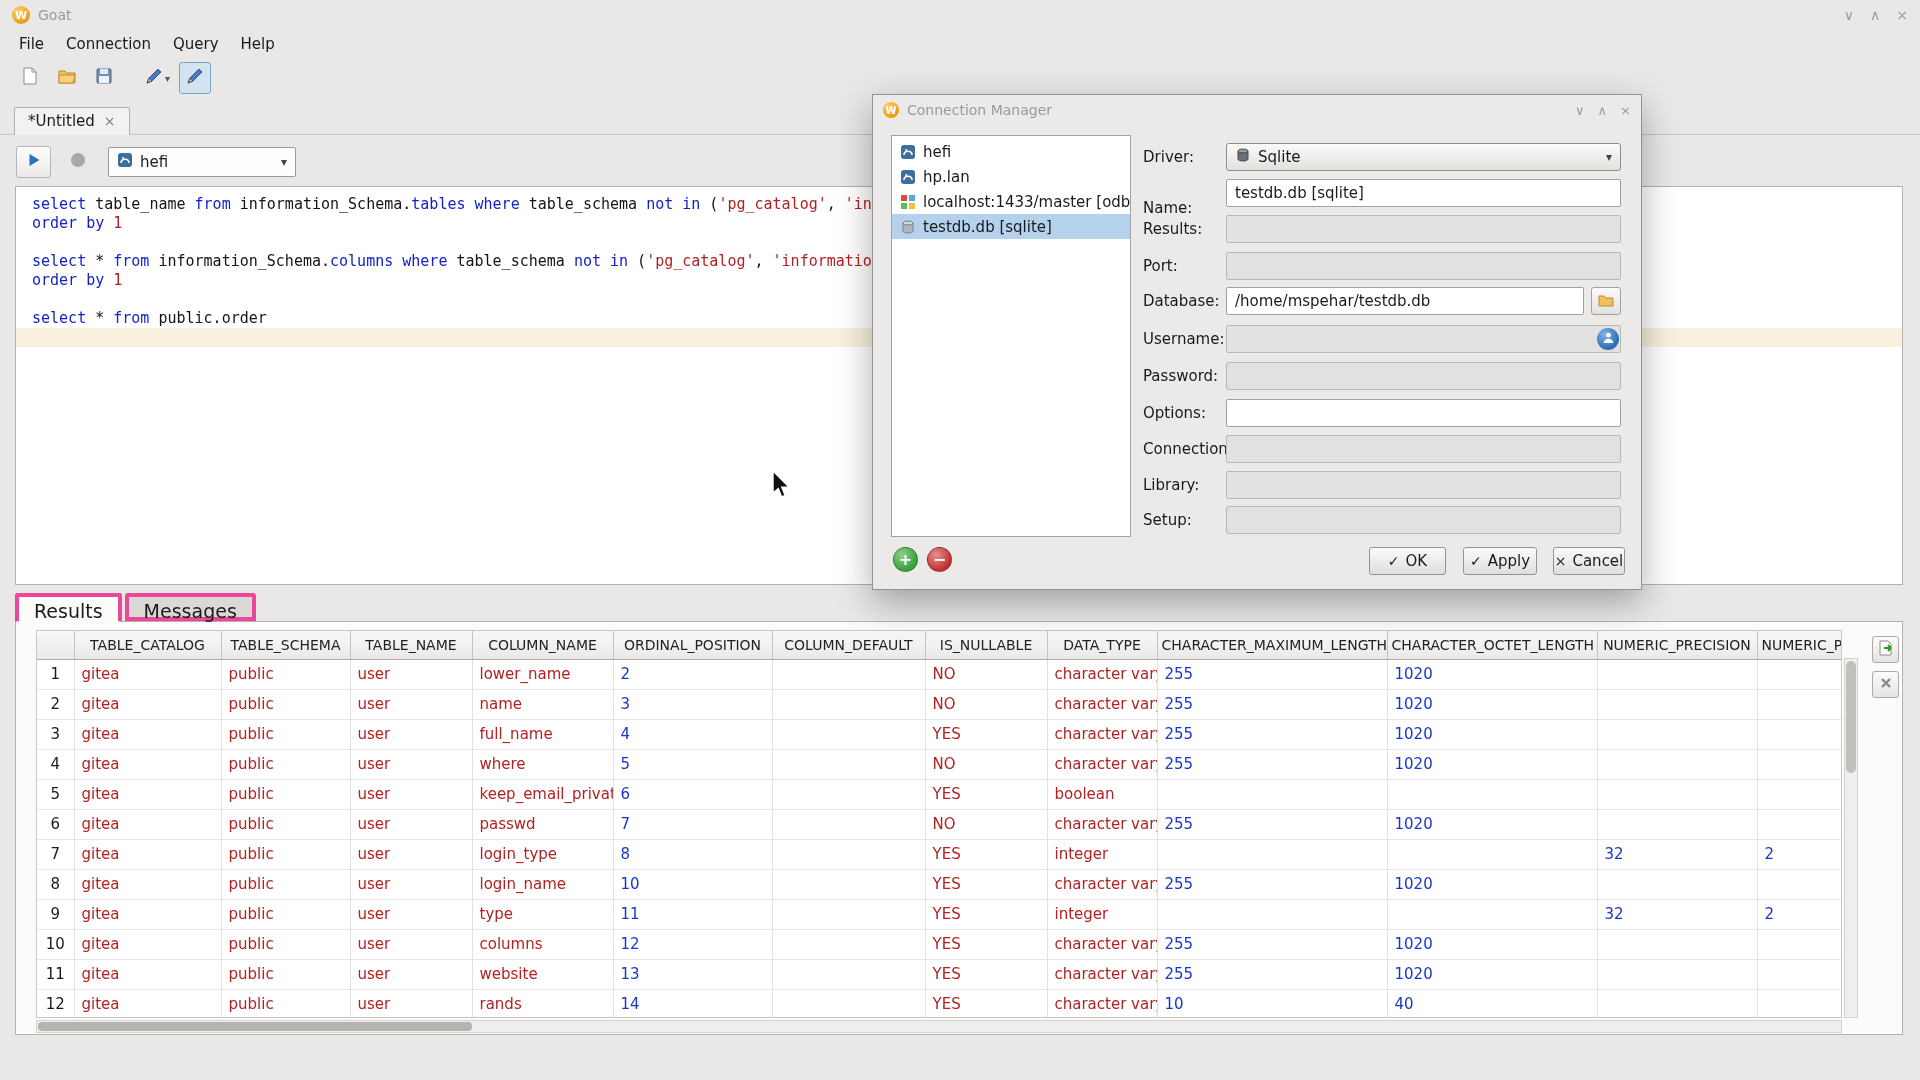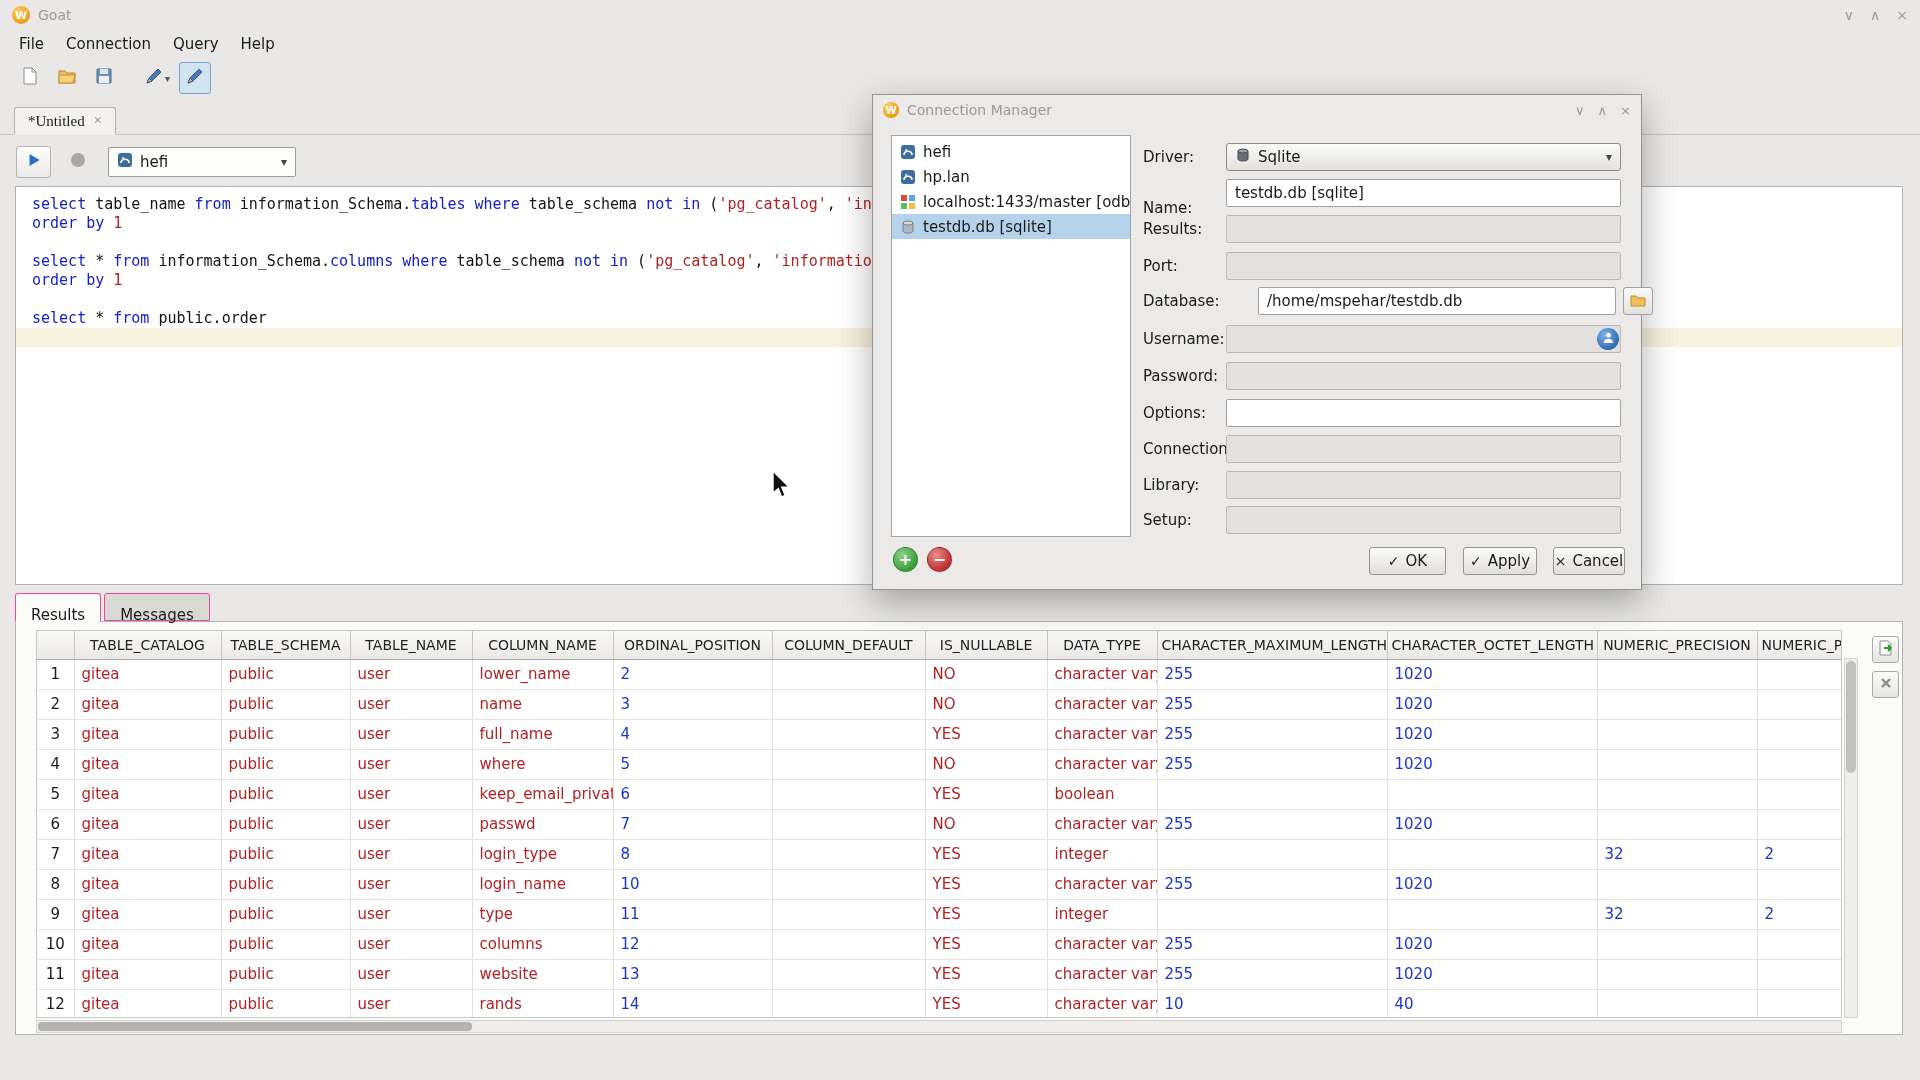--- a/index.html
+++ b/index.html
@@ -23,21 +23,21 @@
   .menu-item { padding:4px 11px; border-radius:3px; }
   
   .toolbar { position:absolute; top:58px; left:0; right:0; height:40px; display:flex; align-items:center; padding:0 14px; gap:5px; }
   .tbtn { height:32px; min-width:32px; display:flex; align-items:center; justify-content:center;
           border:1px solid transparent; border-radius:3px; padding:0 3px; }
   .tbtn.active { background:#d2e3f2; border-color:#7aa4cc; }
   .tbtn .chev { font-size:10px; color:#555; margin-left:1px; }
   .tb-gap { width:10px; }
   
   .tabline { position:absolute; top:134px; left:0; right:0; border-top:1px solid #c6c5c3; }
-  .tabbar { position:absolute; top:107px; left:14px; height:28px; display:flex; z-index:2;font-family:Liberation Serif, serif; }
+  .tabbar { position:absolute; top:107px; left:14px; height:28px; display:flex; z-index:2; }
   .etab { display:flex; align-items:center; gap:9px; padding:0 13px; background:#f3f2f0;
           border:1px solid #b3b2b0; border-bottom:1px solid #f3f2f0; border-radius:3px 3px 0 0; font-size:15px; }
   .etab .tab-close { color:#7a7a7a; font-size:14px; }
   
   .query-toolbar { position:absolute; top:146px; left:16px; height:32px; display:flex; align-items:center; gap:9px; }
   .play-btn { width:35px; height:32px; border:1px solid #b7b5b2; border-radius:3px;
               background:linear-gradient(#fdfdfd,#eceae8); display:flex; align-items:center; justify-content:center; }
   .stop-btn { width:35px; height:32px; display:flex; align-items:center; justify-content:center; }
   .conn-select { height:30px; width:188px; border:1px solid #9c9a98; border-radius:2px; background:#fdfdfc;
                  display:flex; align-items:center; gap:7px; padding:0 8px; margin-left:4px; }
@@ -47,21 +47,21 @@
             border:1px solid #b3b2b0; padding:8px 0 0 16px; overflow:hidden;
             font-family:"DejaVu Sans Mono","Liberation Mono",monospace; font-size:15px; line-height:19px; }
   .sql-line { height:19px; white-space:pre; }
   .sql-line.current { background:#f8f1dd; margin-left:-16px; padding-left:16px; }
   .tok-kw { color:#1322c8; }
   .tok-str { color:#b22222; }
   .tok-num { color:#b22222; }
   .tok-pl { color:#141414; }
   
   .results-tabs { position:absolute; top:593px; left:15px; height:29px; display:flex; gap:3px; z-index:2; }
-  .rtab { padding:12px 15px 0 15px; border:1px solid #ec4899; border-radius:3px 3px 0 0; background:#dbd9d6; font-size:15px; height:28px; }
+  .rtab { padding:3px 15px 0 15px; border:4px solid #ec4899; border-radius:3px 3px 0 0; background:#dbd9d6; font-size:19px; height:28px; }
   .rtab.active { background:#fbfbfa; border-bottom:1px solid #fbfbfa; height:29px; }
   .results-panel { position:absolute; top:621px; left:15px; width:1888px; height:414px; background:#fbfbfa; border:1px solid #b3b2b0; }
   .table-viewport { position:absolute; left:20px; top:8px; width:1806px; height:388px; overflow:hidden; background:#fff; border:1px solid #c9c7c4; }
   table.results { border-collapse:collapse; table-layout:fixed; width:1920px; }
   table.results th { height:28px; font-size:14px; font-weight:normal; color:#222; text-align:center;
     background:linear-gradient(#f8f8f7,#ebe9e7); border-right:1px solid #c6c4c1; border-bottom:1px solid #aeacaa;
     overflow:hidden; white-space:nowrap; padding:0 4px; }
   table.results td { height:30px; font-size:15px; padding:0 7px; border-right:1px solid #e2e0de; border-bottom:1px solid #e7e5e3;
     overflow:hidden; white-space:nowrap; background:#fff; }
   td.rownum { text-align:center; color:#1a1a1a; padding:0 3px; }
@@ -519,21 +519,21 @@
           <span class="chev">▾</span>
         </div>
       </div>
       <div class="form-label" style="top: 104px;">Name:</div>
       <div class="form-field" style="top: 84px;"><input type="text" value="testdb.db [sqlite]" style=""></div>
       <div class="form-label" style="top: 125px;">Results:</div>
       <div class="form-field" style="top: 120px;"><input type="text" disabled="" style=""></div>
       <div class="form-label" style="top: 162px;">Port:</div>
       <div class="form-field" style="top: 157px;"><input type="text" disabled="" style=""></div>
       <div class="form-label" style="top: 197px;">Database:</div>
-      <div class="form-field" style="top: 192px; margin-left: 32px;"><input type="text" class="short" value="/home/mspehar/testdb.db" style=""><button class="browse-btn">
+      <div class="form-field" style="top: 192px;"><input type="text" class="short" value="/home/mspehar/testdb.db" style=""><button class="browse-btn">
           <span><svg width="16" height="16" viewBox="0 0 16 16">
               <path d="M1 4h5l2 2h7v8H1z" fill="#f0c05a" stroke="#c08c2c"></path>
             </svg></span>
         </button></div>
       <div class="form-label" style="top: 235px;">Username:</div>
       <div class="form-field" style="top: 230px;"><input type="text" disabled="" style=""><button class="user-btn">
           <span><svg width="13" height="13" viewBox="0 0 13 13">
               <circle cx="6.5" cy="4.2" r="2.4" fill="#fff"></circle>
               <path d="M1.6 12c.5-3 2.6-4.3 4.9-4.3s4.4 1.3 4.9 4.3z" fill="#fff"></path>
             </svg></span>

